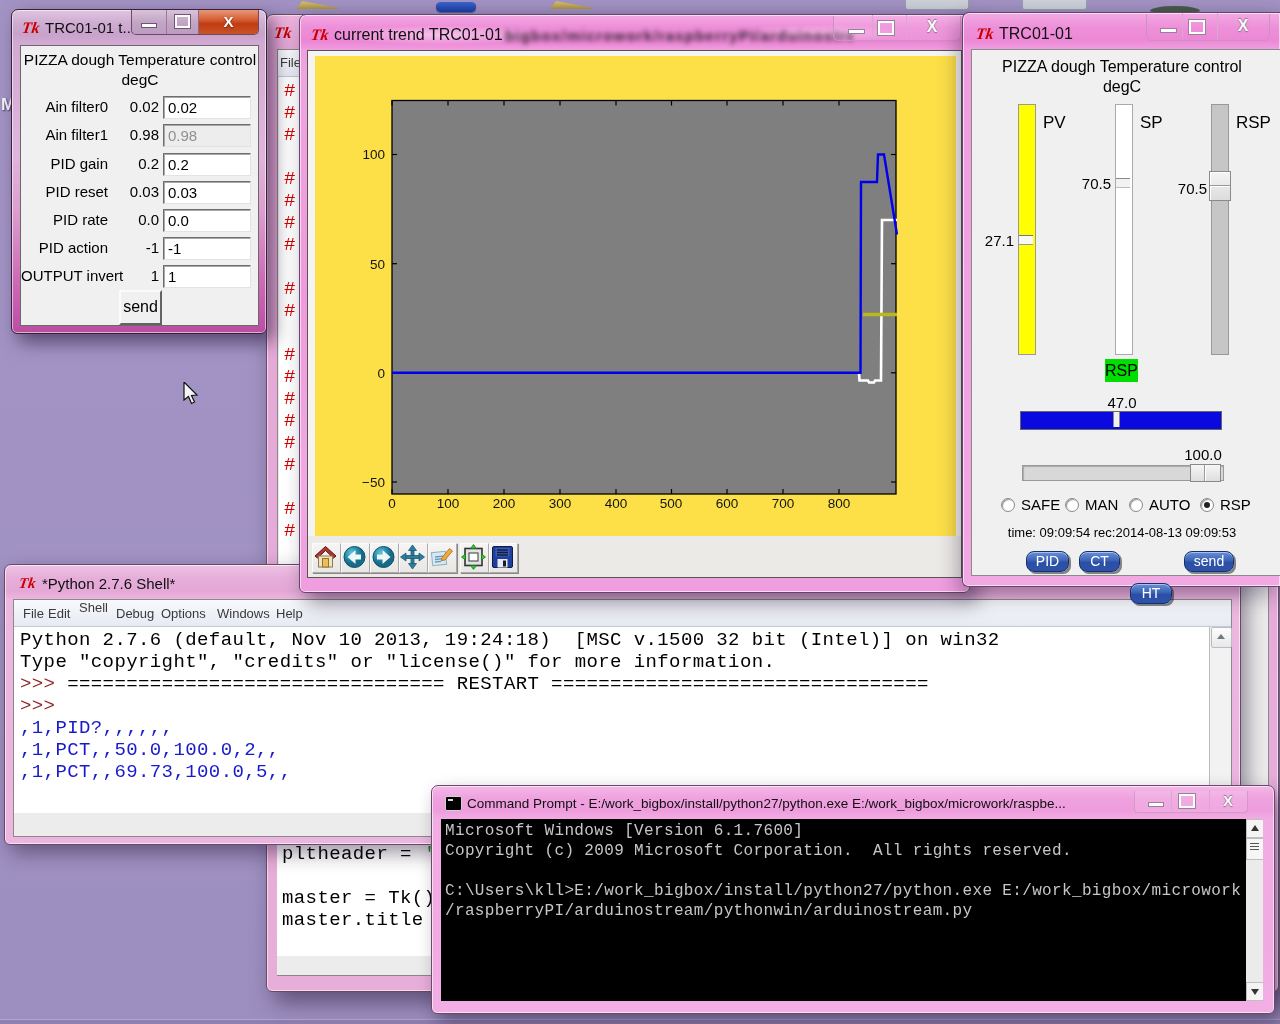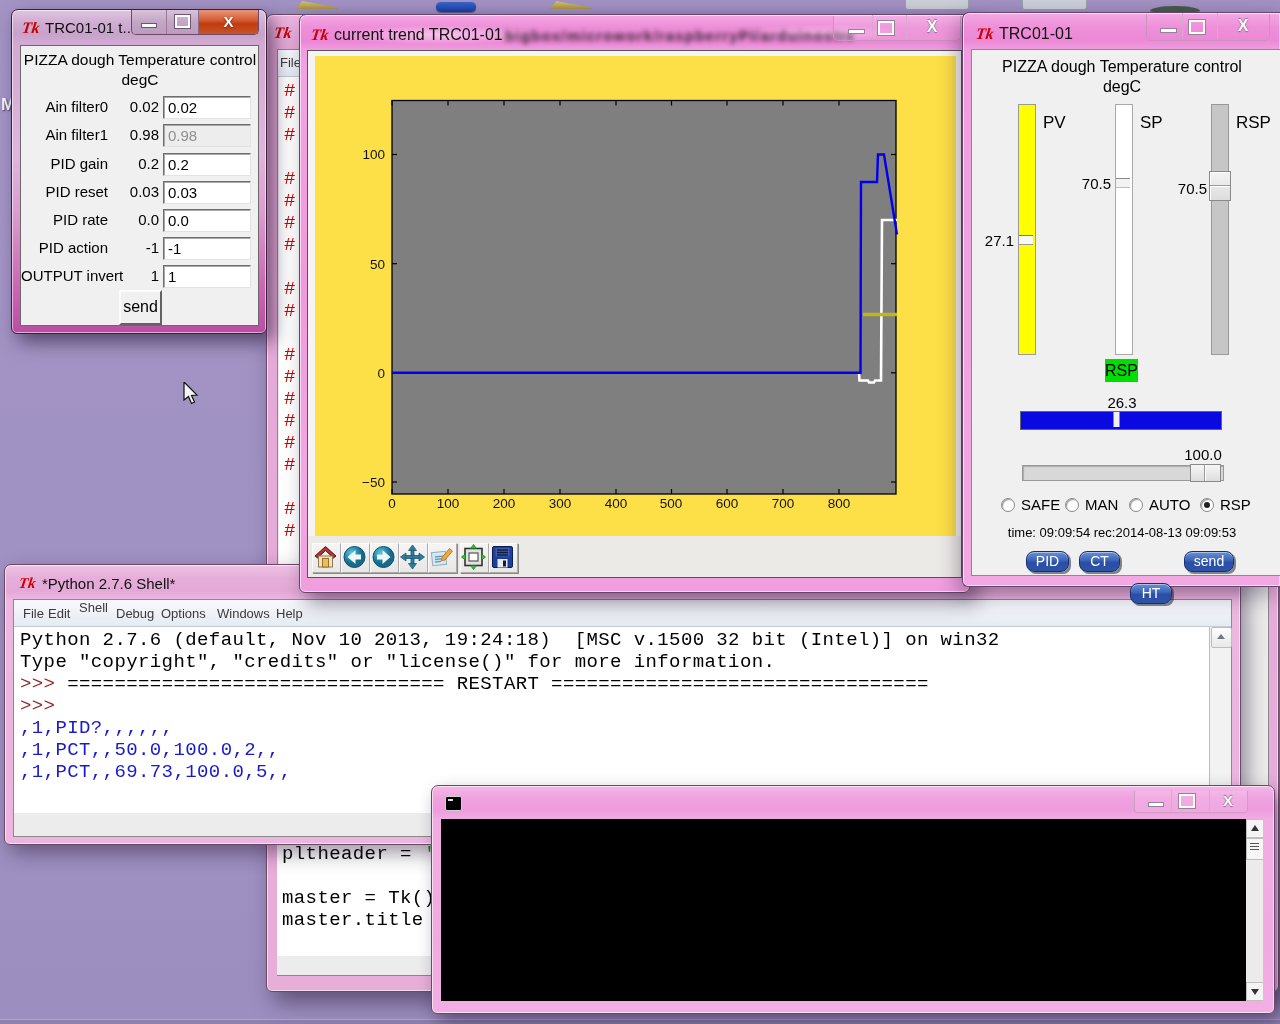--- a/index.html
+++ b/index.html
@@ -102,30 +102,36 @@
         <div class="abs" style="left:5px;top:6px;width:0;height:0;border-left:4px solid transparent;border-right:4px solid transparent;border-bottom:5px solid #707884;"></div>
       </div>
     </div>
   </div>
 </div>
 
 <div class="win" id="wcmd" style="left:431px;top:785px;width:842px;height:227px;background:linear-gradient(180deg,#f4b8e8 0px,#efa2df 12px,#ee9cdd 24px,#f2ace3 33px,#f1a9e2 70%,#f2afe4 100%);border:1px solid #6b486a;box-shadow:inset 0 0 0 1px rgba(255,255,255,.6), 6px 8px 18px rgba(30,15,45,.45);">
   <div class="abs" style="left:13px;top:10px;width:15px;height:13px;background:#000;border:1px solid #cfcfcf;border-radius:2px;">
      <div class="abs" style="left:2px;top:2px;width:5px;height:2px;background:#ddd;"></div>
   </div>
+  <div class="ttext" style="left:35px;top:10px;font-size:13.5px;">Command Prompt - E:/work_bigbox/install/python27/python.exe  E:/work_bigbox/microwork/raspbe...</div>
 
   <div class="abs" style="left:702px;top:5px;width:112px;height:21px;border:1px solid #cf9cc4;border-top:none;border-radius:0 0 4px 4px;background:rgba(255,255,255,0.12);">
     <div class="abs" style="left:13px;top:11px;width:14px;height:3px;background:#fdfdfd;border:1px solid #97809c;"></div>
     <div class="abs" style="left:44px;top:3px;width:12px;height:10px;border:2px solid #fdfdfd;outline:1px solid #97809c;"></div>
     <div class="abs" style="left:36px;top:-1px;width:1px;height:21px;background:#d9a8ce;"></div>
     <div class="abs" style="left:74px;top:-1px;width:1px;height:21px;background:#d9a8ce;"></div>
     <div class="abs glyph-x" style="left:93px;top:10px;">X</div>
   </div>
 
   <div class="abs mono" style="left:9px;top:33px;width:822px;height:182px;background:#000;overflow:hidden;">
+    <pre style="margin:0;font:inherit;font-size:16px;line-height:20px;letter-spacing:0.35px;color:#c6c6c6;padding:2px 0 0 4px;">Microsoft Windows [Version 6.1.7600]
+Copyright (c) 2009 Microsoft Corporation.  All rights reserved.
+
+C:\Users\kll&gt;E:/work_bigbox/install/python27/python.exe E:/work_bigbox/microwork
+/raspberryPI/arduinostream/pythonwin/arduinostream.py</pre>
 
     <div class="abs" style="right:0;top:0;width:17px;height:182px;background:#ebebeb;">
       <div class="abs" style="left:0;top:0;width:17px;height:17px;background:#f4f4f4;border:1px solid #c0c0c0;">
           <div class="abs" style="left:4px;top:5px;width:0;height:0;border-left:4px solid transparent;border-right:4px solid transparent;border-bottom:6px solid #333;"></div>
         </div>
       <div class="abs" style="left:0;top:19px;width:17px;height:20px;background:#f6f6f6;border:1px solid #bdbdbd;">
           <div class="abs" style="left:3px;top:4px;width:9px;height:1px;background:#555;box-shadow:0 3px 0 #555,0 6px 0 #555;"></div>
         </div>
       <div class="abs" style="left:0;bottom:0;width:17px;height:17px;background:#f4f4f4;border:1px solid #c0c0c0;">
           <div class="abs" style="left:4px;top:6px;width:0;height:0;border-left:4px solid transparent;border-right:4px solid transparent;border-top:6px solid #333;"></div>
@@ -299,21 +305,21 @@
     <div class="abs" style="left:168px;top:63px;font-size:17px;">SP</div>
 
     <div class="abs" style="left:239px;top:54px;width:16px;height:249px;background:#c6c6c6;border:1px solid #999;"></div>
     <div class="abs" style="left:237px;top:121px;width:20px;height:28px;background:linear-gradient(180deg,#f4f4f4,#dcdcdc);border:1px solid #8a8a8a;box-shadow:inset 1px 1px 0 #fff;">
       <div class="abs" style="left:0;top:13px;width:20px;height:1px;background:#9a9a9a;box-shadow:0 1px 0 #fff;"></div>
     </div>
     <div class="abs" style="left:193px;top:130px;width:42px;text-align:right;font-size:15px;">70.5</div>
     <div class="abs" style="left:264px;top:63px;font-size:17px;">RSP</div>
 
     <div class="abs" style="left:133px;top:309px;width:33px;height:23px;background:#00dd00;font-size:16px;text-align:center;line-height:23px;">RSP</div>
-    <div class="abs" style="left:0;top:344px;width:300px;text-align:center;font-size:15px;">26.3</div>
+    <div class="abs" style="left:0;top:344px;width:300px;text-align:center;font-size:15px;">47.0</div>
 
     <div class="abs" style="left:48px;top:361px;width:200px;height:17px;background:#0a0ae0;border:1px solid #666;">
       <div class="abs" style="left:92px;top:0;width:5px;height:15px;background:#f0f0f0;border-left:1px solid #888;border-right:1px solid #888;"></div>
     </div>
     <div class="abs" style="left:201px;top:396px;width:60px;text-align:center;font-size:15px;">100.0</div>
 
     <div class="abs" style="left:50px;top:415px;width:200px;height:14px;background:#d8d8d8;border:1px solid #999;box-shadow:inset 1px 1px 1px #aaa;">
       <div class="abs" style="left:167px;top:-2px;width:29px;height:16px;background:linear-gradient(180deg,#f6f6f6,#dedede);border:1px solid #8a8a8a;">
         <div class="abs" style="left:13px;top:0;width:1px;height:16px;background:#9a9a9a;box-shadow:1px 0 0 #fff;"></div>
       </div>

